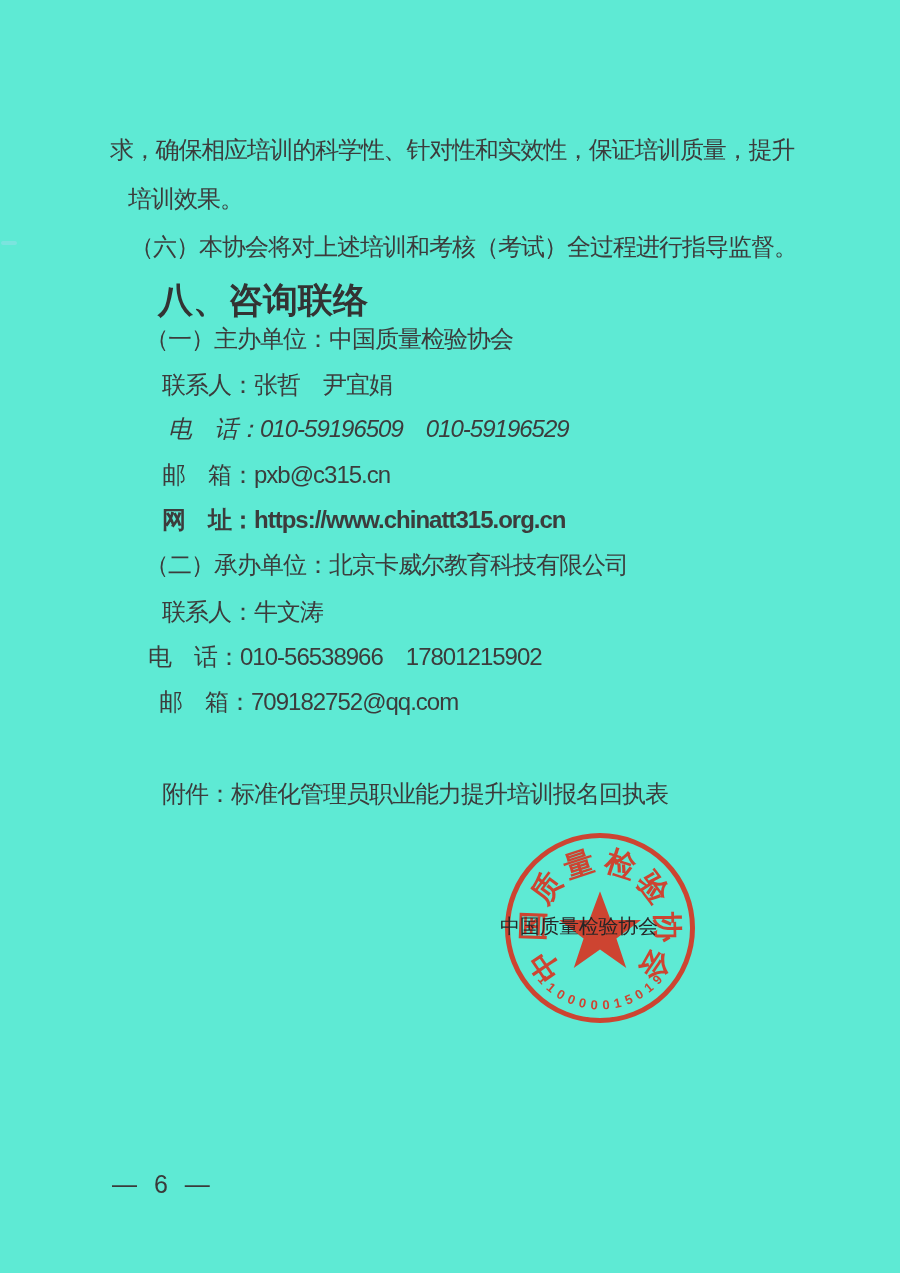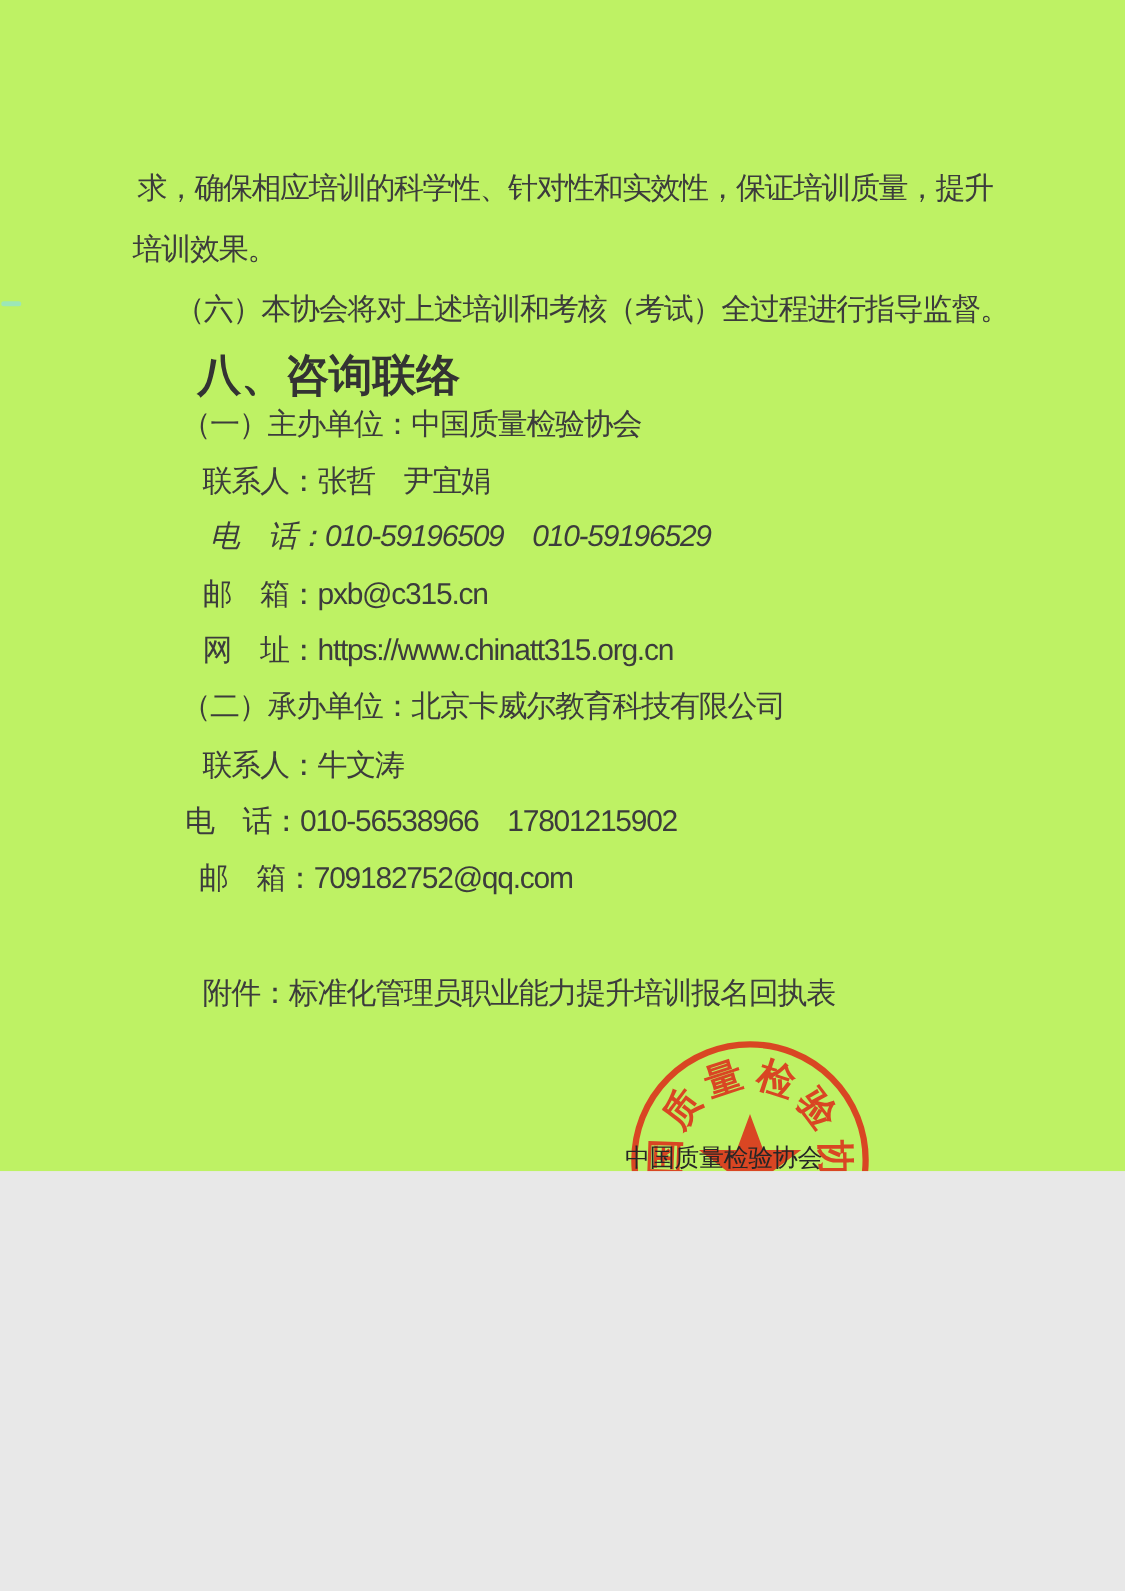--- a/index.html
+++ b/index.html
@@ -4,45 +4,45 @@
 <style>
   html, body {
     margin: 0;
     padding: 0;
     background: #e8e8e8;
     font-family: "Liberation Sans", sans-serif;
   }
   .page {
     position: relative;
     width: 900px;
-    height: 937px;
+    height: 1273px;
     margin: 0 auto;
-    background: #bef264;
+    background: #5eead4;
     overflow: hidden;
     color: #3a3a3a;
     text-align: center;
   }
   
   .line {
     position: absolute;
     white-space: pre;
     font-size: 24px;
     letter-spacing: -1px;
     color: #3c3c3c;
     font-family: "Liberation Sans", sans-serif;
   }
   .l1  { top: 134px; left: 110px; letter-spacing: -1.2px; }
-  .l2  { top: 183px; left: 106px; }
-  .l3  { top: 231px; left: 140px; }
+  .l2  { top: 183px; left: 128px; }
+  .l3  { top: 231px; left: 130px; }
   .l4  { top: 277px; left: 158px; font-weight: bold; font-size: 35px; letter-spacing: 0; color: #333; }
   .l5  { top: 323px; left: 145px; }
   .l6  { top: 369px; left: 162px; }
   .l7  { top: 413px; left: 168px; font-style: italic; }
   .l8  { top: 459px; left: 162px; }
-  .l9  { top: 504px; left: 162px; }
+  .l9  { top: 504px; left: 162px; font-weight: bold; }
   .l10 { top: 549px; left: 145px; }
   .l11 { top: 596px; left: 162px; }
   .l12 { top: 641px; left: 148px; }
   .l13 { top: 686px; left: 159px; }
   .l14 { top: 778px; left: 162px; }
 
   
   .scan-mark {
     position: absolute;
     left: 1px;

